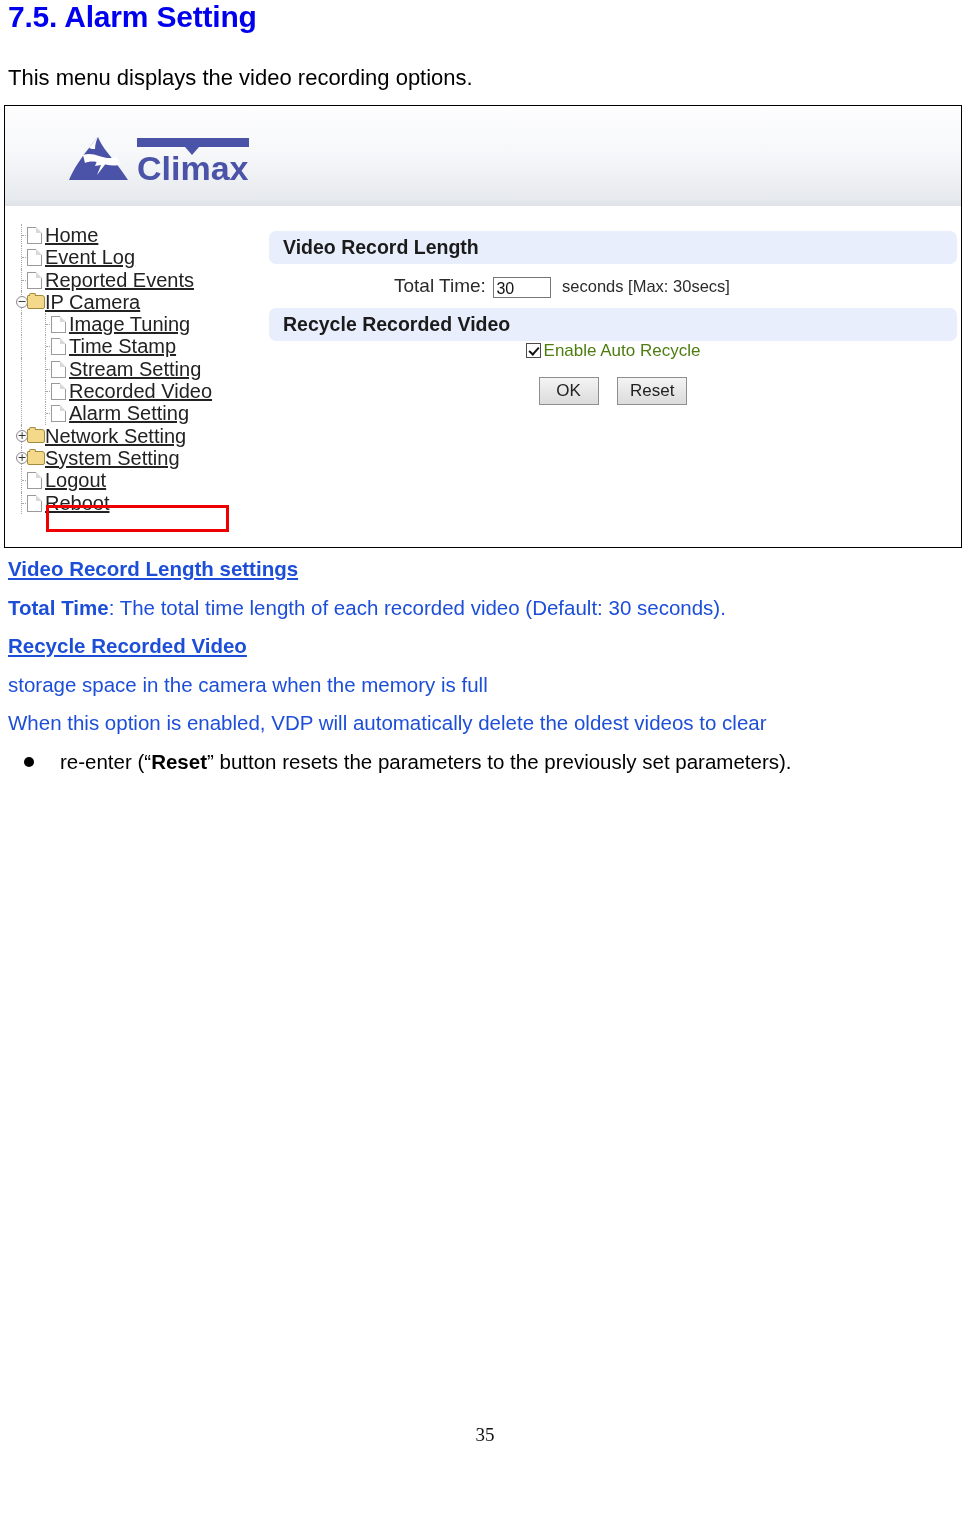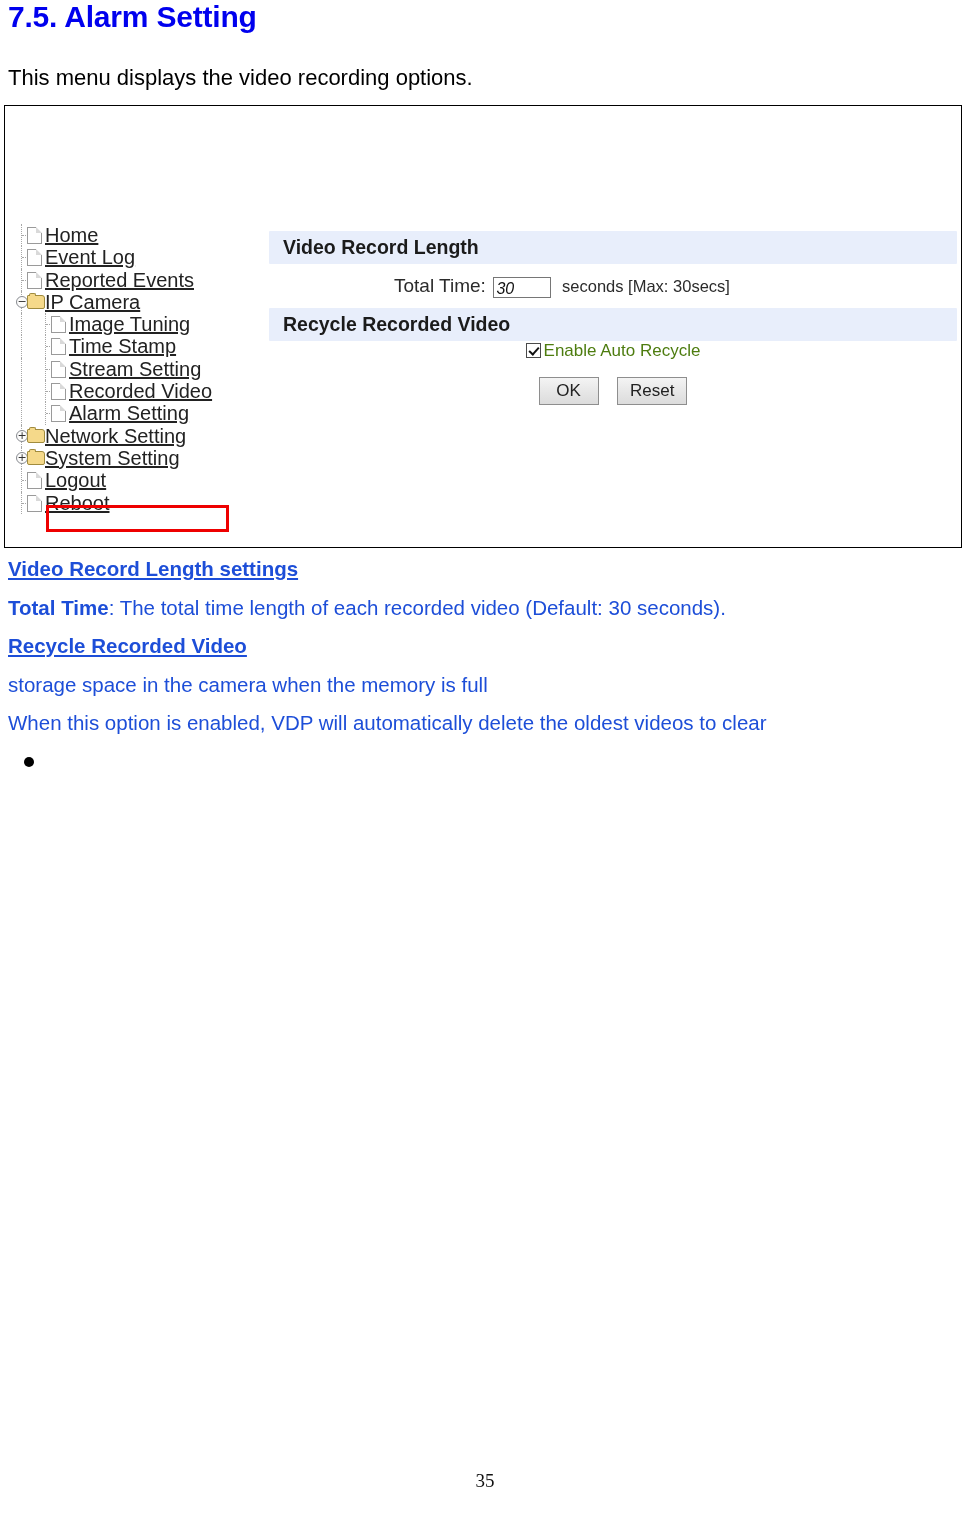--- a/index.html
+++ b/index.html
@@ -214,21 +214,21 @@
   .sect-bar {
     width: 100%;
     height: 33px;
     background: #e8eefb;
     font-size: 19.5px;
     font-weight: bold;
     color: #1b1b1b;
     line-height: 33px;
     padding-left: 14px;
     box-sizing: border-box;
-    border-radius: 1px;
+    border-radius: 7px;
   }
 
   .field-row {
     height: 44px;
     line-height: 44px;
     font-size: 16.5px;
     color: #2b2b2b;
     padding-left: 125px;
     white-space: nowrap;
   }
@@ -240,21 +240,20 @@
     line-height: 21px;
     vertical-align: middle;
     border: 1px solid #767676;
     background: #ffffff;
     font-size: 16px;
     font-family: "Liberation Sans", sans-serif;
     padding: 0 2px;
     margin: 0 6px 0 3px;
     box-sizing: border-box;
     color: #111;
-    font-style: italic;
   }
   .suffix { font-size: 16.5px; }
 
   .check-row {
     text-align: center;
     font-size: 17px;
     color: #4d7c0f;
     white-space: nowrap;
   }
   .cbox {
@@ -328,38 +327,49 @@
     width: 10px;
     height: 10px;
     background: #000;
     border-radius: 50%;
   }
   .bullet-item .l2 { display: block; }
 
   .page-number {
     position: absolute;
     left: 0;
-    top: 1470px;
+    top: 1424px;
     width: 970px;
     text-align: center;
     font-family: "Liberation Serif", serif;
     font-size: 19px;
     color: #111;
   }
 </style>
 </head>
 <body>
 
 <div class="page">
 
   <div class="doc-heading">7.5. Alarm Setting</div>
   <div class="doc-intro">This menu displays the video recording options.</div>
 
   <div class="shot">
 
+    <div class="shot-header">
+      <svg class="logo" viewBox="0 0 190 62">
+        <path d="M10 52 C14 42 22 30 30 20 C33 16 36 12 39 9 C41 14 44 19 48 24 C56 34 64 44 69 52 Z" fill="#4a53a8"></path>
+        <path d="M30 20 C33 16 36 12 39 9 C37 13 36 17 36 21 C33 21 31 20.5 30 20 Z" fill="#ffffff"></path>
+        <path d="M24 27 C29 25 35 26 40 28 C46 30 52 31 58 29 L62 36 C55 39 48 37 42 35 C36 33 30 33 26 35 Z" fill="#ffffff"></path>
+        <path d="M40 28 L36 38 L42 37 L38 47 L48 34 L42 35 Z" fill="#ffffff"></path>
+        <rect x="78" y="10" width="112" height="9" fill="#4a53a8"></rect>
+        <path d="M126 19 L140 19 L133 27 Z" fill="#4a53a8"></path>
+        <text x="78" y="52" font-family="'Liberation Sans', sans-serif" font-size="34" font-weight="bold" fill="#4a53a8">Climax</text>
+      </svg>
+    </div>
 
     <div class="tree">
 
       <div class="tree-row lvl0">
         <span class="dotted-rail"></span>
         <span class="dotted-stub"></span>
         <span class="ic ic-page"></span>
         <span class="hit"><span class="tlink">Home</span></span>
       </div>
 
@@ -487,17 +497,18 @@
 
     <div class="b-line"><b>Total Time</b><span>: The total time length of each recorded video (Default: 30 seconds).</span></div>
 
     <div class="b-line u">Recycle Recorded Video</div>
 
     <div class="b-line">storage space in the camera when the memory is full</div>
     <div class="b-line">When this option is enabled, VDP will automatically delete the oldest videos to clear</div>
 
     <div class="bullet-item">
       <span class="bullet-dot"></span>
+      <span class="l2"><span>re-enter (“</span><b>Reset</b><span>” button resets the parameters to the previously set parameters).</span></span>
     </div>
   </div>
 
   <div class="page-number">35</div>
 </div>
 
 </body></html>

